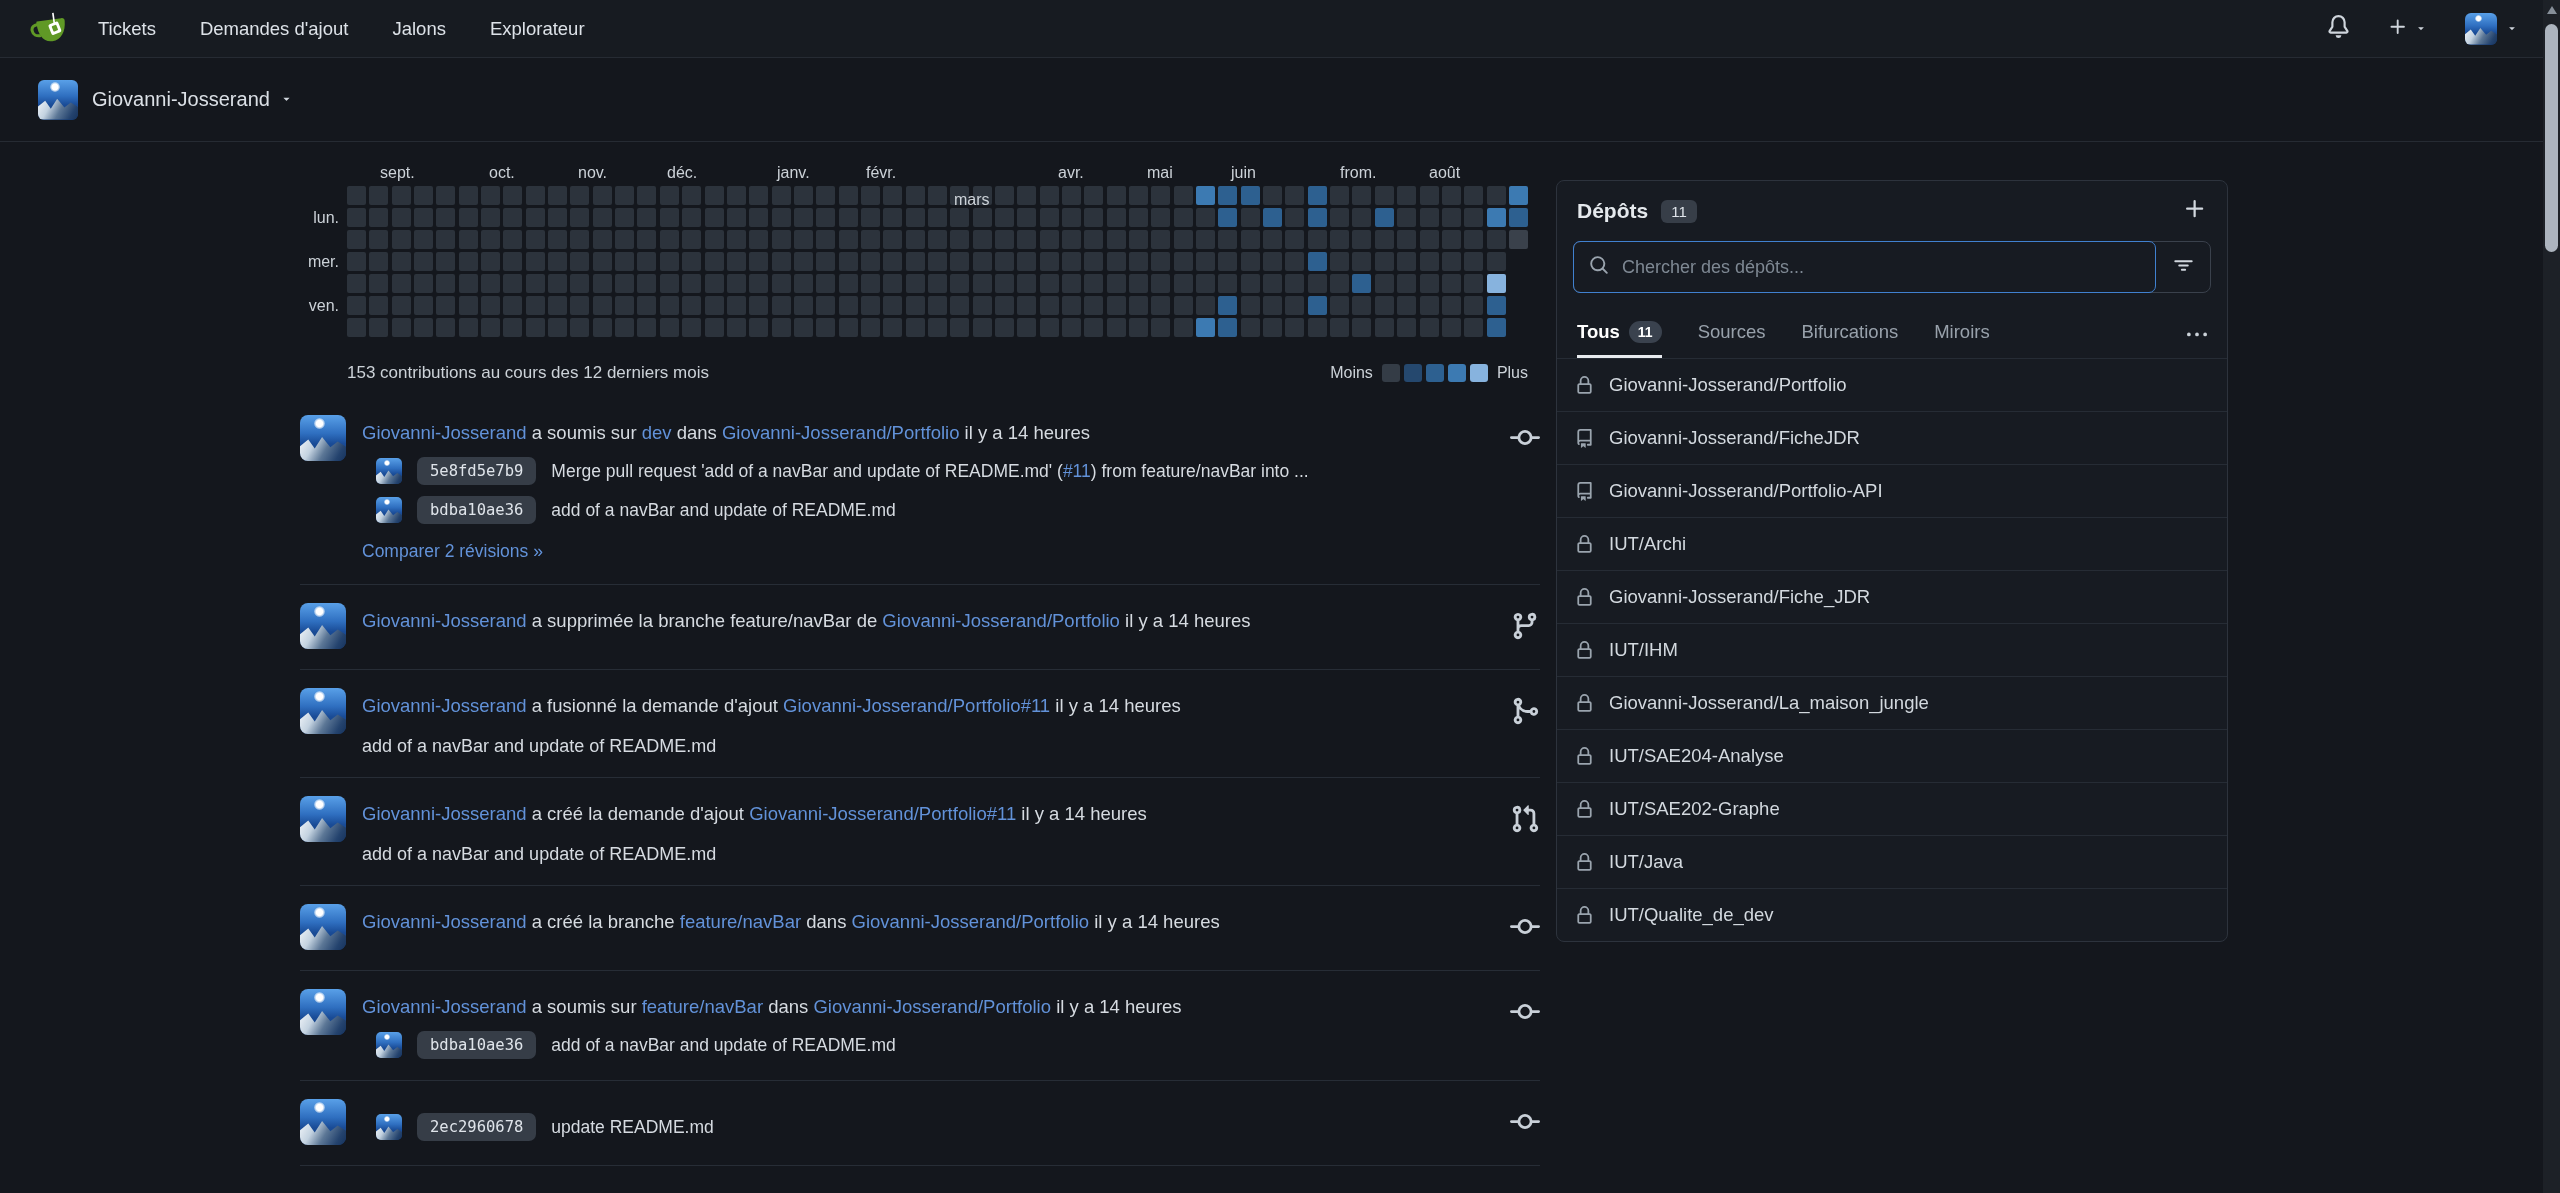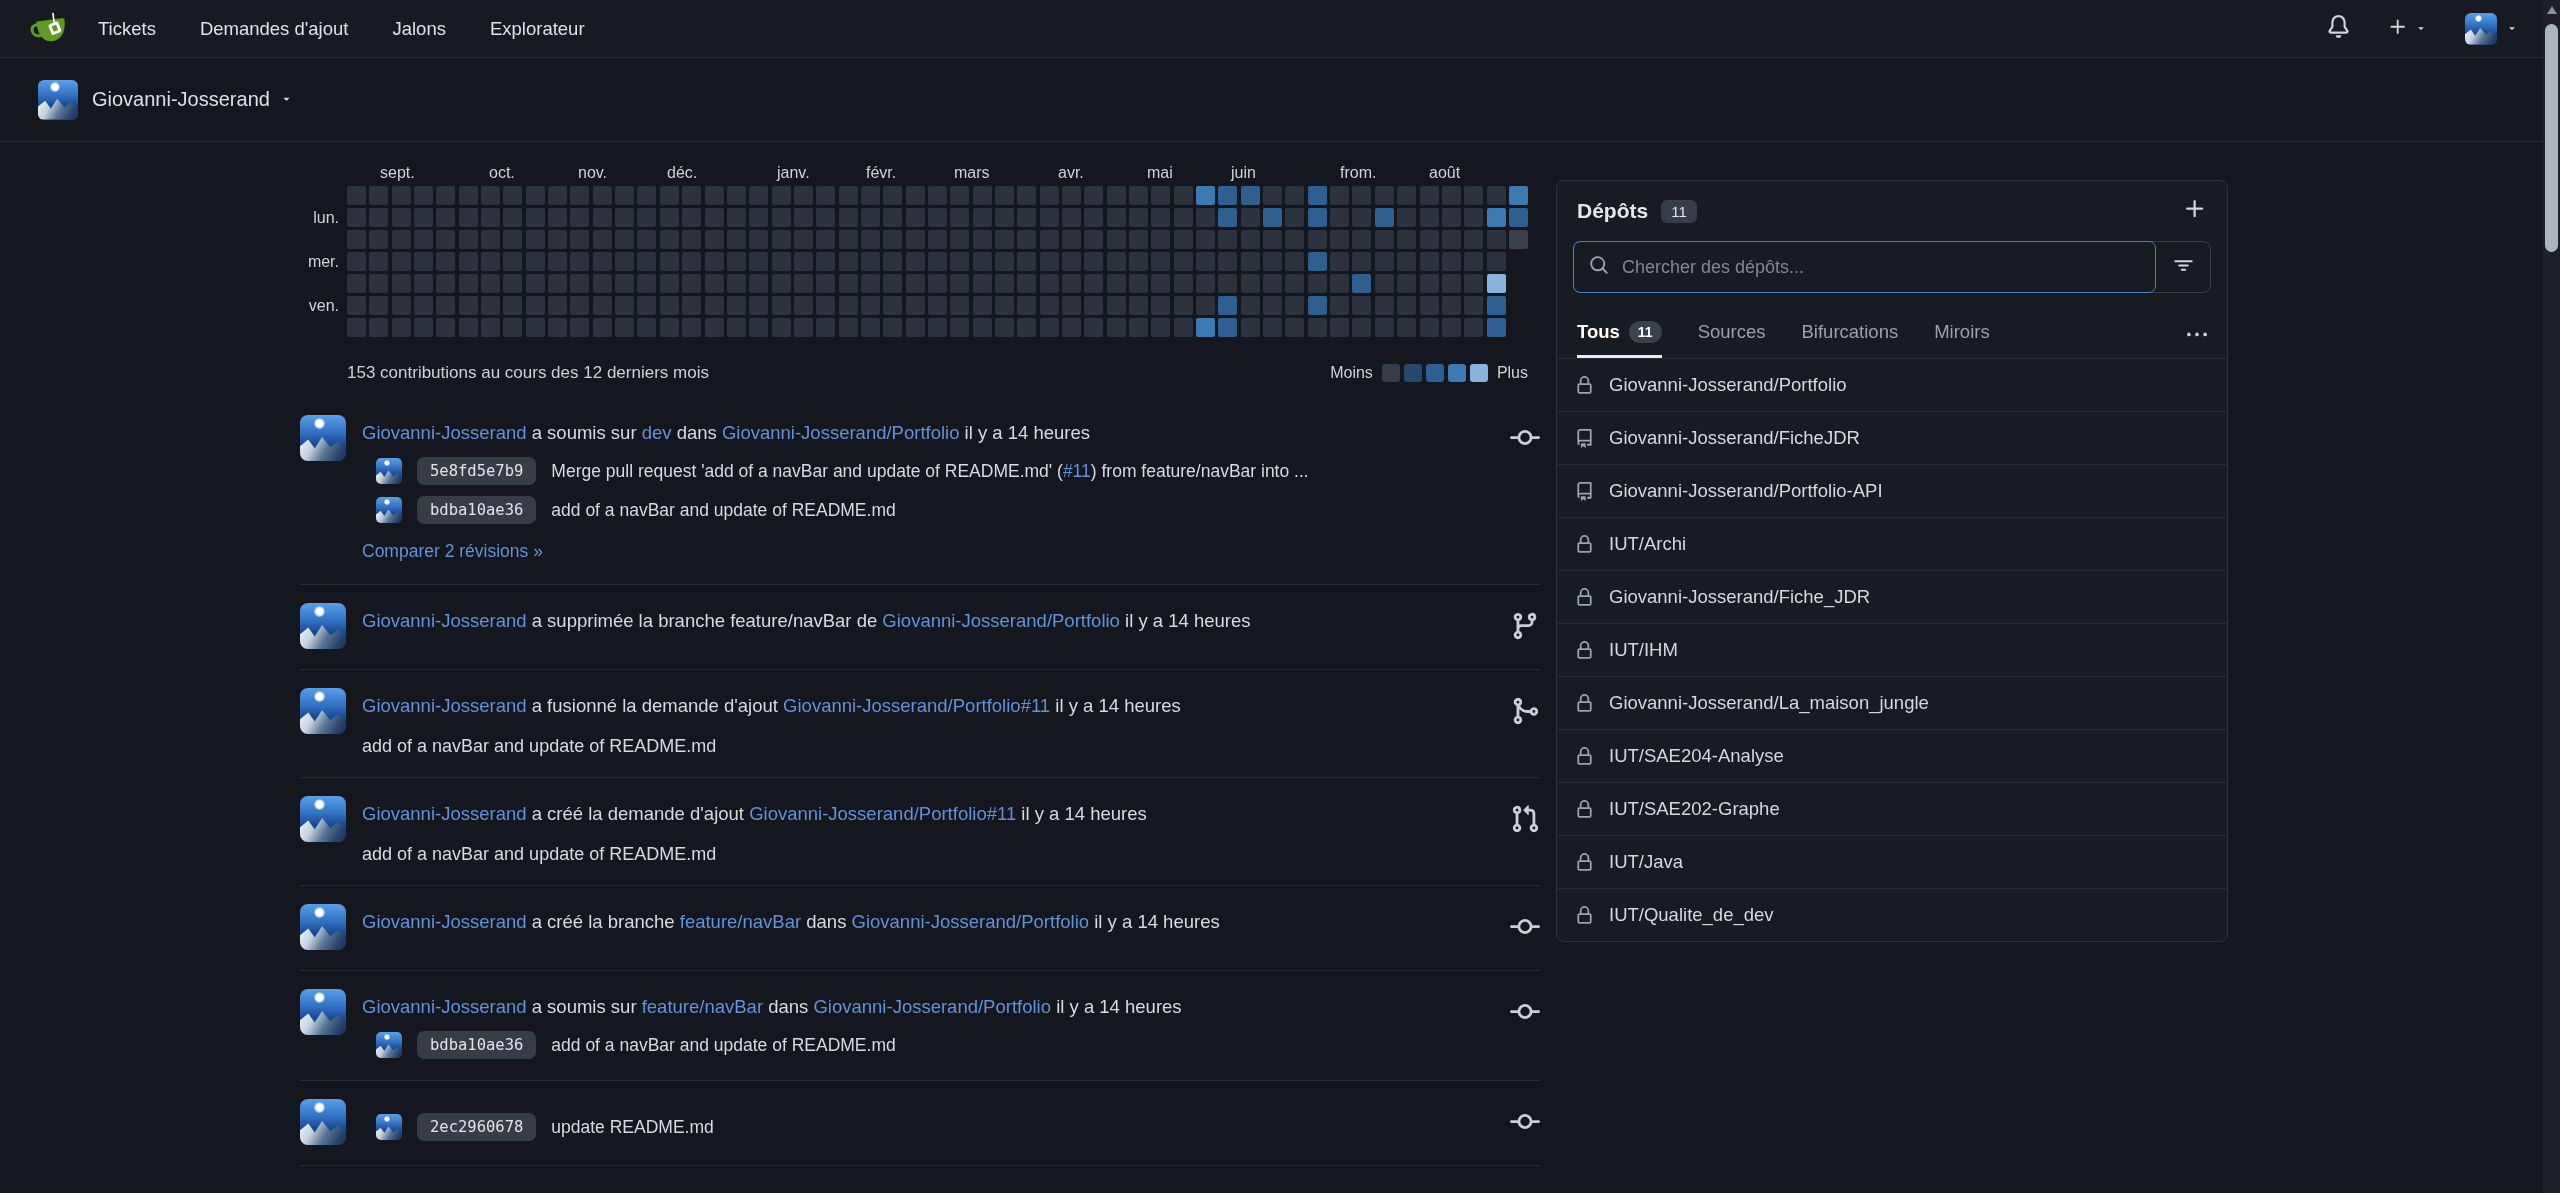--- a/index.html
+++ b/index.html
@@ -165,21 +165,21 @@
 
   <section class="left-col">
     <div class="heatmap">
       <div class="hm-months" id="hm-months">
           <span style="left: 33px;">sept.</span>
           <span style="left: 142px;">oct.</span>
           <span style="left: 231px;">nov.</span>
           <span style="left: 320px;">déc.</span>
           <span style="left: 430px;">janv.</span>
           <span style="left: 519px;">févr.</span>
-          <span style="left: 607px;">mars</span>
+          <span style="left: 607px; margin-top: 27px;">mars</span>
           <span style="left: 711px;">avr.</span>
           <span style="left: 800px;">mai</span>
           <span style="left: 884px;">juin</span>
           <span style="left: 993px;">from.</span>
           <span style="left: 1082px;">août</span>
         </div>
       <div class="hm-days" id="hm-days">
           <span style="top: 23px;">lun.</span>
           <span style="top: 67px;">mer.</span>
           <span style="top: 111px;">ven.</span>

